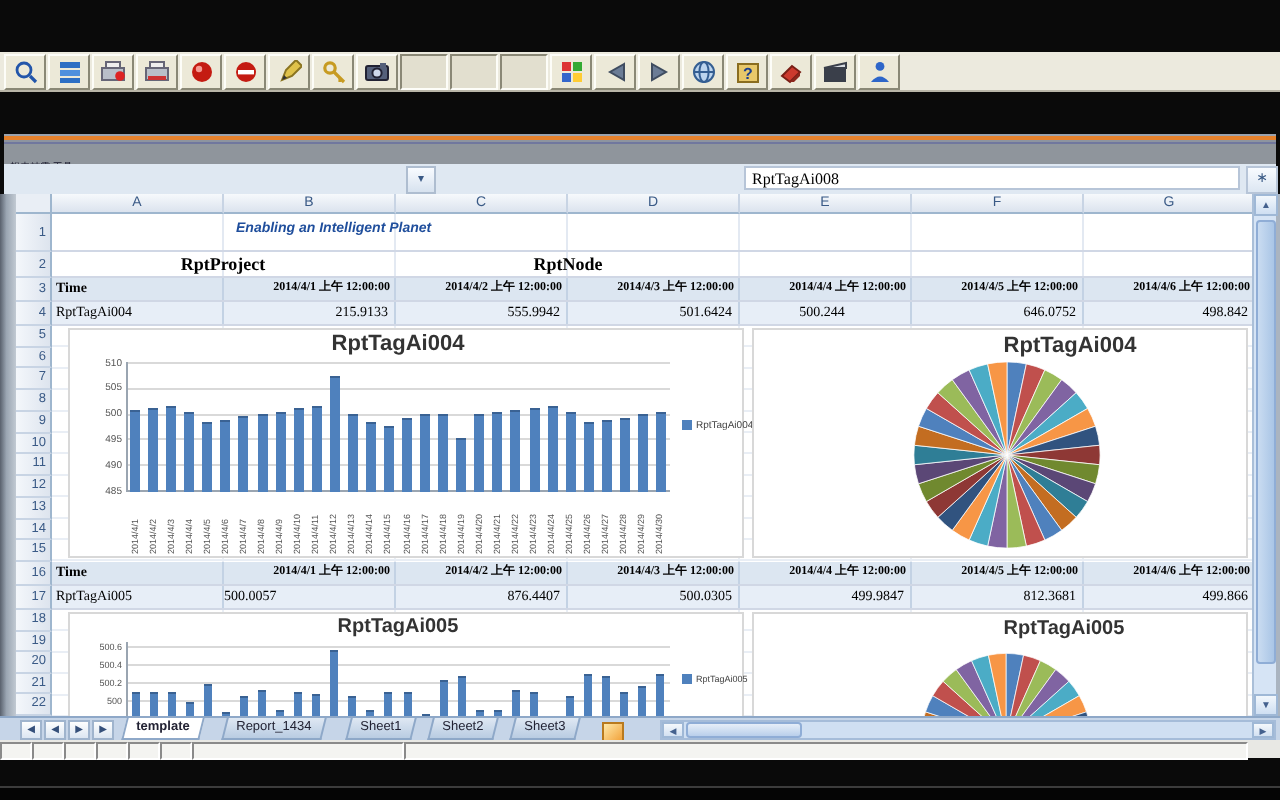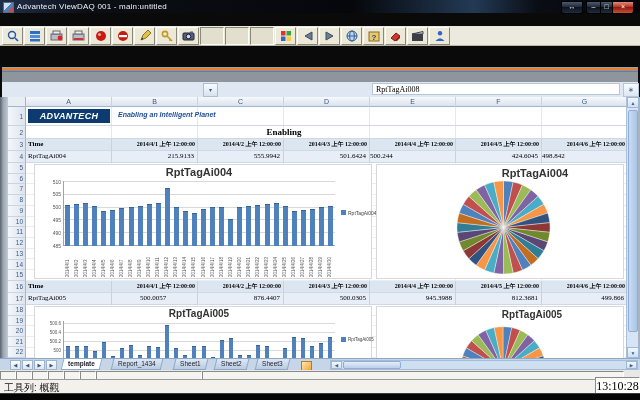--- a/index.html
+++ b/index.html
@@ -123,28 +123,20 @@
   .clock{position:absolute;left:595px;top:-3px;width:43px;height:16px;background:#fdfdfb;
       border:1px solid;border-color:#8a8a8a #fff #fff #8a8a8a;font-family:"Liberation Serif",serif;
       font-size:12px;text-align:center;line-height:16px;color:#000;}
   .bottomedge{position:absolute;left:0;top:393px;width:640px;height:7px;background:#050505;border-top:1px solid #3c3c3c;}
 </style>
 </head>
 <body>
 
 <div class="win">
 
-  <div class="titlebar">
-    <span class="appicon"></span>
-    <span class="wtitle">Advantech ViewDAQ 001 - main:untitled</span>
-    <span class="wb pin">↔</span>
-    <span class="wb min">–</span>
-    <span class="wb max">□</span>
-    <span class="wb close">×</span>
-  </div>
 
   <div class="toolbar" id="toolbar">
       <div class="tbtn">
         <svg width="12" height="12">
           <circle cx="5" cy="5" r="3.5" fill="none" stroke="#2255aa" stroke-width="1.4"></circle>
           <line x1="8" y1="8" x2="11" y2="11" stroke="#2255aa" stroke-width="1.6"></line>
         </svg>
       </div>
       <div class="tbtn">
         <svg width="12" height="12">
@@ -295,43 +287,43 @@
         <div class="gut" style="top: 184px; height: 12px; line-height: 12px;">16</div>
         <div class="gut" style="top: 196px; height: 12px; line-height: 12px;">17</div>
         <div class="gut" style="top: 208px; height: 10.6px; line-height: 10.6px;">18</div>
         <div class="gut" style="top: 218.6px; height: 10.6px; line-height: 10.6px;">19</div>
         <div class="gut" style="top: 229.2px; height: 10.6px; line-height: 10.6px;">20</div>
         <div class="gut" style="top: 239.8px; height: 10.6px; line-height: 10.6px;">21</div>
         <div class="gut" style="top: 250.4px; height: 10.6px; line-height: 10.6px;">22</div>
       </div>
     <div class="cells" id="cells">
         <div class="srow " style="top: 0px; height: 19px;">
-          <div class="logo">ADVANTECH</div>
           <div class="tagline">Enabling an Intelligent Planet</div>
         </div>
         <div class="srow " style="top: 19px; height: 13px;">
-          <div class="cell" style="left: 172px; width: 172px; font-weight: bold; font-size: 9px; text-align: center; line-height: 12px;">Enabling</div>
+          <div class="cell" style="left: 0px; width: 172px; font-weight: bold; font-size: 9px; text-align: center; line-height: 12px; border-right: 1px solid rgb(227, 233, 242);">RptProject</div>
+          <div class="cell" style="left: 172px; width: 172px; font-weight: bold; font-size: 9px; text-align: center; line-height: 12px;">RptNode</div>
         </div>
         <div class="srow blue" style="top: 32px; height: 12px;">
           <div class="cell" style="left: 0px; width: 86px; font-weight: bold; font-size: 7px; line-height: 11px; padding-left: 2px; border-right: 1px solid rgb(195, 210, 228);">Time</div>
           <div class="cell" style="left: 86px; width: 86px; font-weight: bold; font-size: 6px; line-height: 11px; text-align: right; padding-right: 2px; border-right: 1px solid rgb(195, 210, 228); box-sizing: border-box;">2014/4/1 上午 12:00:00</div>
           <div class="cell" style="left: 172px; width: 86px; font-weight: bold; font-size: 6px; line-height: 11px; text-align: right; padding-right: 2px; border-right: 1px solid rgb(195, 210, 228); box-sizing: border-box;">2014/4/2 上午 12:00:00</div>
           <div class="cell" style="left: 258px; width: 86px; font-weight: bold; font-size: 6px; line-height: 11px; text-align: right; padding-right: 2px; border-right: 1px solid rgb(195, 210, 228); box-sizing: border-box;">2014/4/3 上午 12:00:00</div>
           <div class="cell" style="left: 344px; width: 86px; font-weight: bold; font-size: 6px; line-height: 11px; text-align: right; padding-right: 2px; border-right: 1px solid rgb(195, 210, 228); box-sizing: border-box;">2014/4/4 上午 12:00:00</div>
           <div class="cell" style="left: 430px; width: 86px; font-weight: bold; font-size: 6px; line-height: 11px; text-align: right; padding-right: 2px; border-right: 1px solid rgb(195, 210, 228); box-sizing: border-box;">2014/4/5 上午 12:00:00</div>
           <div class="cell" style="left: 516px; width: 86px; font-weight: bold; font-size: 6px; line-height: 11px; text-align: right; padding-right: 2px; border-right: 1px solid rgb(195, 210, 228); box-sizing: border-box;">2014/4/6 上午 12:00:00</div>
         </div>
         <div class="srow blue" style="top: 44px; height: 12px; background: rgb(231, 238, 247);">
           <div class="cell" style="left: 0px; width: 86px; font-size: 7px; line-height: 11px; padding-left: 2px; border-right: 1px solid rgb(195, 210, 228);">RptTagAi004</div>
           <div class="cell" style="left: 86px; width: 86px; font-size: 7px; line-height: 11px; text-align: right; padding-right: 3px; border-right: 1px solid rgb(195, 210, 228); box-sizing: border-box;">215.9133</div>
           <div class="cell" style="left: 172px; width: 86px; font-size: 7px; line-height: 11px; text-align: right; padding-right: 3px; border-right: 1px solid rgb(195, 210, 228); box-sizing: border-box;">555.9942</div>
           <div class="cell" style="left: 258px; width: 86px; font-size: 7px; line-height: 11px; text-align: right; padding-right: 3px; border-right: 1px solid rgb(195, 210, 228); box-sizing: border-box;">501.6424</div>
-          <div class="cell" style="left: 344px; width: 86px; font-size: 7px; line-height: 11px; text-align: left; padding-right: 3px; border-right: 1px solid rgb(195, 210, 228); box-sizing: border-box;">500.244</div>
-          <div class="cell" style="left: 430px; width: 86px; font-size: 7px; line-height: 11px; text-align: right; padding-right: 3px; border-right: 1px solid rgb(195, 210, 228); box-sizing: border-box;">424.6045</div>
-          <div class="cell" style="left: 516px; width: 86px; font-size: 7px; line-height: 11px; text-align: left; padding-right: 3px; border-right: 1px solid rgb(195, 210, 228); box-sizing: border-box;">498.842</div>
+          <div class="cell" style="left: 344px; width: 86px; font-size: 7px; line-height: 11px; text-align: center; padding-right: 3px; border-right: 1px solid rgb(195, 210, 228); box-sizing: border-box;">500.244</div>
+          <div class="cell" style="left: 430px; width: 86px; font-size: 7px; line-height: 11px; text-align: right; padding-right: 3px; border-right: 1px solid rgb(195, 210, 228); box-sizing: border-box;">646.0752</div>
+          <div class="cell" style="left: 516px; width: 86px; font-size: 7px; line-height: 11px; text-align: right; padding-right: 3px; border-right: 1px solid rgb(195, 210, 228); box-sizing: border-box;">498.842</div>
         </div>
         <div class="zone" style="top: 56px; height: 118px;">
           <div class="chart" style="left: 8px; top: 1px; width: 338px; height: 115px;">
             <div class="ctitle" style="left: 28px; top: 1px; width: 272px; font-size: 11px;">RptTagAi004</div>
             <div class="gl" style="left: 28px; top: 80px; width: 272px;"></div>
             <div class="yt" style="left: 4px; top: 77.5px; width: 22px; font-size: 5px;">485</div>
             <div class="gl" style="left: 28px; top: 67.2px; width: 272px;"></div>
             <div class="yt" style="left: 4px; top: 64.7px; width: 22px; font-size: 5px;">490</div>
             <div class="gl" style="left: 28px; top: 54.4px; width: 272px;"></div>
             <div class="yt" style="left: 4px; top: 51.9px; width: 22px; font-size: 5px;">495</div>
@@ -446,24 +438,24 @@
           <div class="cell" style="left: 0px; width: 86px; font-weight: bold; font-size: 7px; line-height: 11px; padding-left: 2px; border-right: 1px solid rgb(195, 210, 228);">Time</div>
           <div class="cell" style="left: 86px; width: 86px; font-weight: bold; font-size: 6px; line-height: 11px; text-align: right; padding-right: 2px; border-right: 1px solid rgb(195, 210, 228); box-sizing: border-box;">2014/4/1 上午 12:00:00</div>
           <div class="cell" style="left: 172px; width: 86px; font-weight: bold; font-size: 6px; line-height: 11px; text-align: right; padding-right: 2px; border-right: 1px solid rgb(195, 210, 228); box-sizing: border-box;">2014/4/2 上午 12:00:00</div>
           <div class="cell" style="left: 258px; width: 86px; font-weight: bold; font-size: 6px; line-height: 11px; text-align: right; padding-right: 2px; border-right: 1px solid rgb(195, 210, 228); box-sizing: border-box;">2014/4/3 上午 12:00:00</div>
           <div class="cell" style="left: 344px; width: 86px; font-weight: bold; font-size: 6px; line-height: 11px; text-align: right; padding-right: 2px; border-right: 1px solid rgb(195, 210, 228); box-sizing: border-box;">2014/4/4 上午 12:00:00</div>
           <div class="cell" style="left: 430px; width: 86px; font-weight: bold; font-size: 6px; line-height: 11px; text-align: right; padding-right: 2px; border-right: 1px solid rgb(195, 210, 228); box-sizing: border-box;">2014/4/5 上午 12:00:00</div>
           <div class="cell" style="left: 516px; width: 86px; font-weight: bold; font-size: 6px; line-height: 11px; text-align: right; padding-right: 2px; border-right: 1px solid rgb(195, 210, 228); box-sizing: border-box;">2014/4/6 上午 12:00:00</div>
         </div>
         <div class="srow blue" style="top: 186px; height: 12px; background: rgb(231, 238, 247);">
           <div class="cell" style="left: 0px; width: 86px; font-size: 7px; line-height: 11px; padding-left: 2px; border-right: 1px solid rgb(195, 210, 228);">RptTagAi005</div>
-          <div class="cell" style="left: 86px; width: 86px; font-size: 7px; line-height: 11px; text-align: center; padding-right: 3px; border-right: 1px solid rgb(195, 210, 228); box-sizing: border-box;">500.0057</div>
+          <div class="cell" style="left: 86px; width: 86px; font-size: 7px; line-height: 11px; text-align: left; padding-right: 3px; border-right: 1px solid rgb(195, 210, 228); box-sizing: border-box;">500.0057</div>
           <div class="cell" style="left: 172px; width: 86px; font-size: 7px; line-height: 11px; text-align: right; padding-right: 3px; border-right: 1px solid rgb(195, 210, 228); box-sizing: border-box;">876.4407</div>
           <div class="cell" style="left: 258px; width: 86px; font-size: 7px; line-height: 11px; text-align: right; padding-right: 3px; border-right: 1px solid rgb(195, 210, 228); box-sizing: border-box;">500.0305</div>
-          <div class="cell" style="left: 344px; width: 86px; font-size: 7px; line-height: 11px; text-align: right; padding-right: 3px; border-right: 1px solid rgb(195, 210, 228); box-sizing: border-box;">945.3988</div>
+          <div class="cell" style="left: 344px; width: 86px; font-size: 7px; line-height: 11px; text-align: right; padding-right: 3px; border-right: 1px solid rgb(195, 210, 228); box-sizing: border-box;">499.9847</div>
           <div class="cell" style="left: 430px; width: 86px; font-size: 7px; line-height: 11px; text-align: right; padding-right: 3px; border-right: 1px solid rgb(195, 210, 228); box-sizing: border-box;">812.3681</div>
           <div class="cell" style="left: 516px; width: 86px; font-size: 7px; line-height: 11px; text-align: right; padding-right: 3px; border-right: 1px solid rgb(195, 210, 228); box-sizing: border-box;">499.866</div>
         </div>
         <div class="zone" style="top: 198px; height: 53px;">
           <div class="chart" style="left: 8px; top: 1px; width: 338px; height: 98px;">
             <div class="ctitle" style="left: 28px; top: 1px; width: 272px; font-size: 10px;">RptTagAi005</div>
             <div class="gl" style="left: 28px; top: 43.0588px; width: 272px;"></div>
             <div class="yt" style="left: 4px; top: 40.8088px; width: 22px; font-size: 4.5px;">500</div>
             <div class="gl" style="left: 28px; top: 34.1176px; width: 272px;"></div>
             <div class="yt" style="left: 4px; top: 31.8676px; width: 22px; font-size: 4.5px;">500.2</div>
@@ -570,18 +562,14 @@
       <div class="sbox" style="width: 14px;"></div>
       <div class="sbox" style="width: 14px;"></div>
       <div class="sbox" style="width: 14px;"></div>
       <div class="sbox" style="width: 14px;"></div>
       <div class="sbox" style="width: 14px;"></div>
       <div class="sbox" style="width: 14px;"></div>
       <div class="sbox" style="width: 104px;"></div>
       <div class="sbox" style="width: 420px;"></div>
     </div>
 
-  <div class="statusbar">
-    <span class="lbl">工具列: 概觀</span>
-    <span class="clock">13:10:28</span>
-  </div>
   <div class="bottomedge"></div>
 </div>
 
 </body></html>

